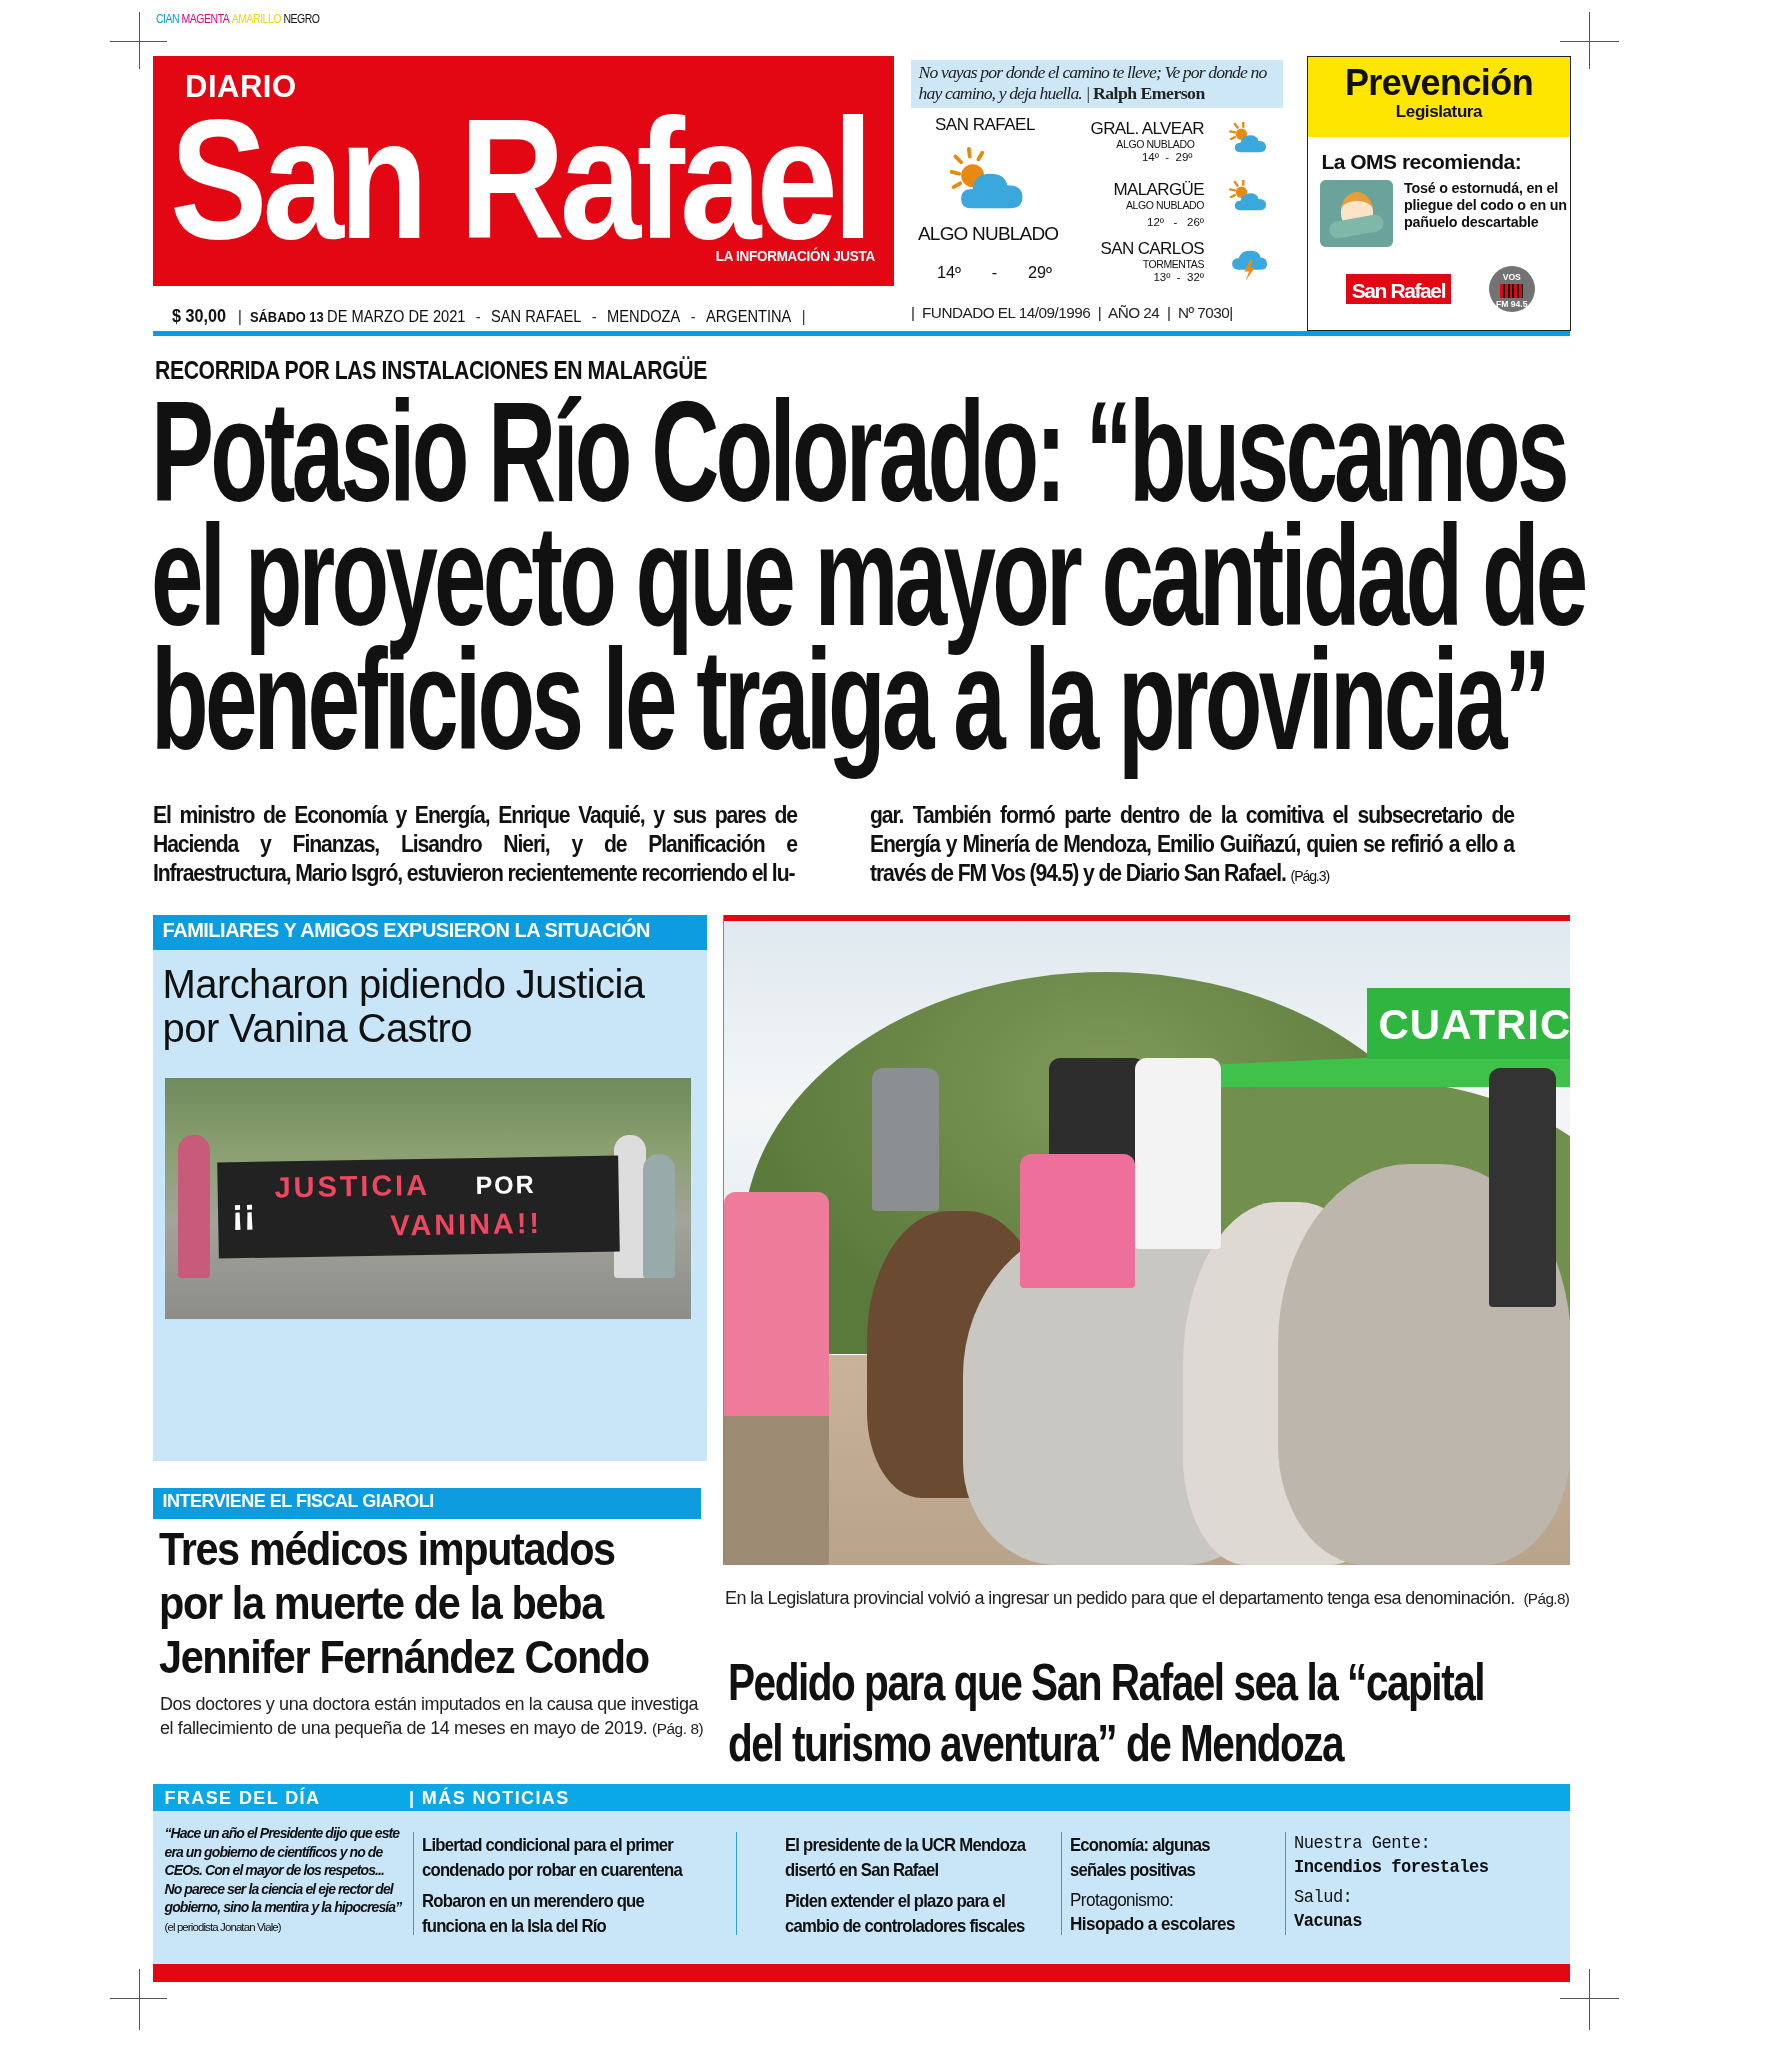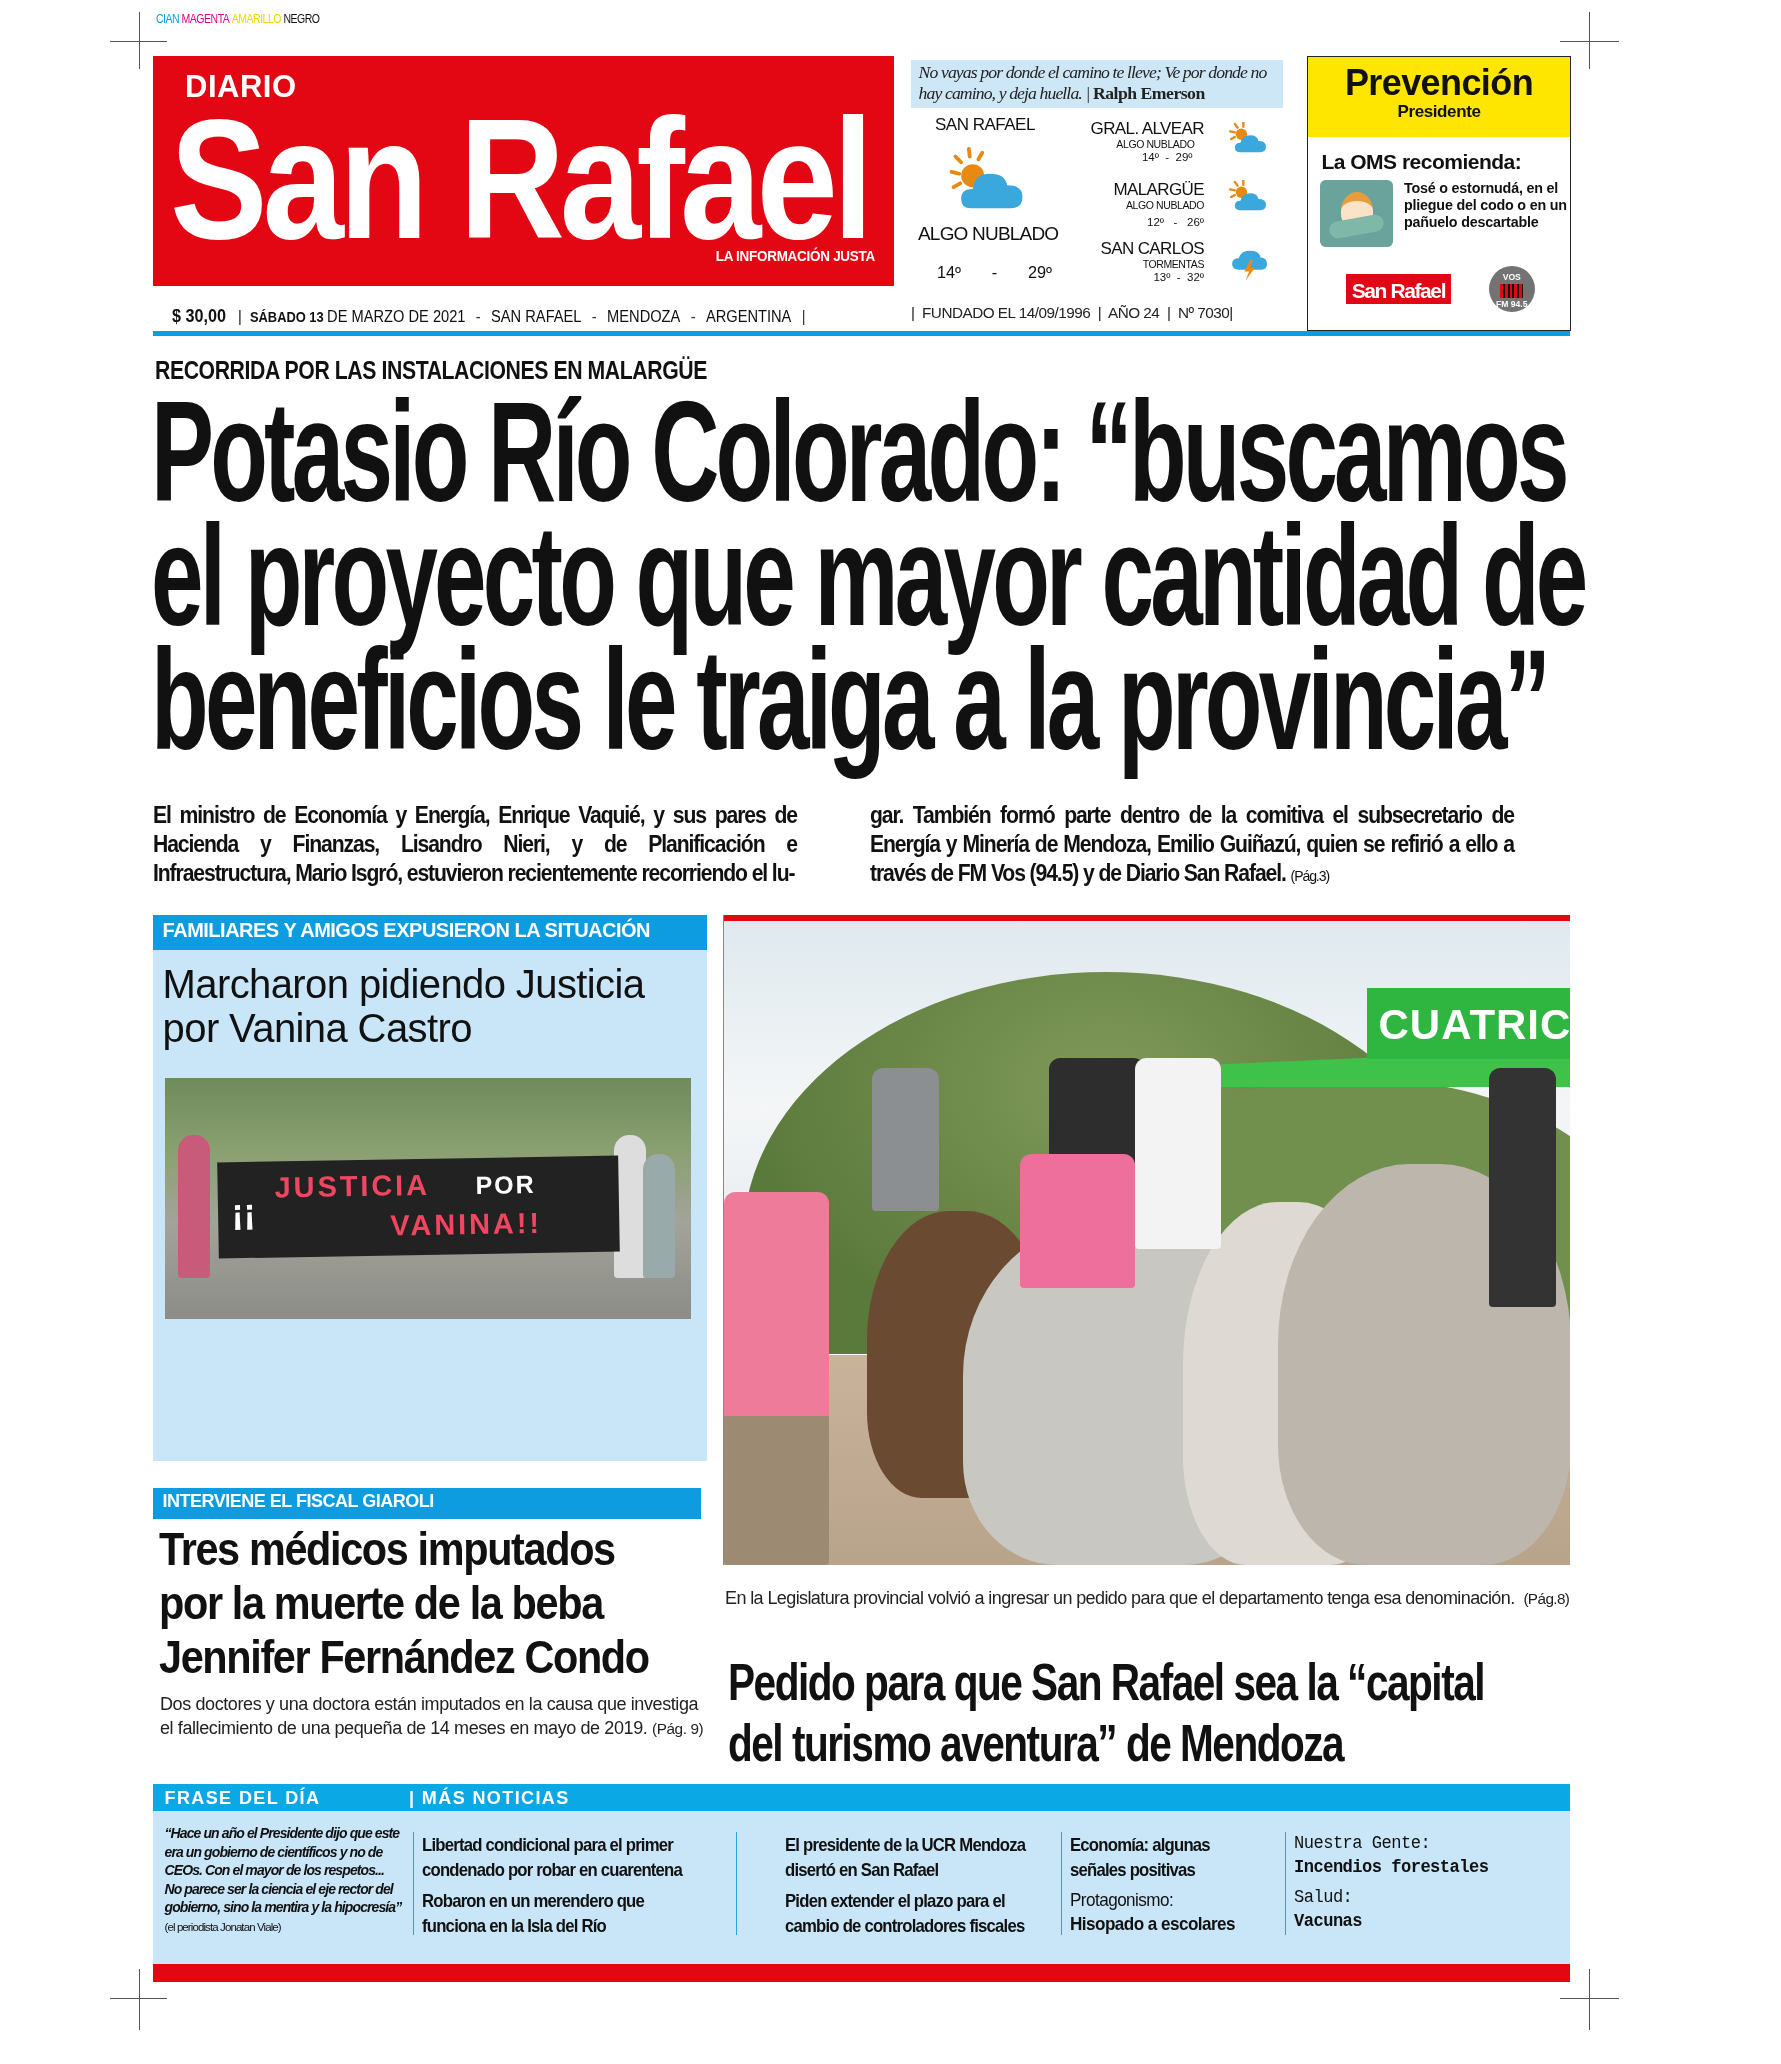--- a/index.html
+++ b/index.html
@@ -217,21 +217,21 @@
   <path d="M22 14 L16 26 L21 26 L17 36 L27 22 L22 22 L25 14 Z" fill="#f08a10"></path>
 </svg>
 
 <div class="abs footer-info">
   |&nbsp; <span>FUNDADO EL 14/09/1996</span> &nbsp;|&nbsp; <span>AÑO 24</span> &nbsp;|&nbsp; <span>Nº 7030</span>|
 </div>
 
 <div class="abs prev-box">
   <div class="prev-top">
     <div class="t1">Prevención</div>
-    <div class="t2">Presidente</div>
+    <div class="t2">Legislatura</div>
   </div>
   <div class="prev-oms">La OMS recomienda:</div>
   <div class="prev-row">
     <div class="prev-pic">
         <div class="face"></div>
         <div class="arm"></div>
       </div>
     <div class="prev-tip">Tosé o estornudá, en el pliegue del codo o en un pañuelo descartable</div>
   </div>
   <div class="prev-logos">
@@ -270,21 +270,21 @@
     </div>
   </div>
 </div>
 
 <div class="abs label story2-label">INTERVIENE EL FISCAL GIAROLI</div>
 <div class="abs story2-h">
   <div>Tres médicos imputados</div>
   <div>por la muerte de la beba</div>
   <div>Jennifer Fernández Condo</div>
 </div>
-<div class="abs story2-p"><span>Dos doctores y una doctora están imputados en la causa que investiga el fallecimiento de una pequeña de 14 meses en mayo de 2019.</span> <span class="pg">(Pág. 9)</span></div>
+<div class="abs story2-p"><span>Dos doctores y una doctora están imputados en la causa que investiga el fallecimiento de una pequeña de 14 meses en mayo de 2019.</span> <span class="pg">(Pág. 8)</span></div>
 
 <div class="abs main-photo">
   <div class="sky"></div>
   <div class="hill"></div>
   <div class="hill2"></div>
   <div class="roof"></div>
   <div class="sign">CUATRICIC</div>
   <div class="ground"></div>
   <div class="horse" style="left:143px;top:296px;width:182px;height:287px;background:#6b4a32;"></div>
   <div class="horse" style="left:239px;top:306px;width:315px;height:344px;background:#c9c7c2;"></div>

